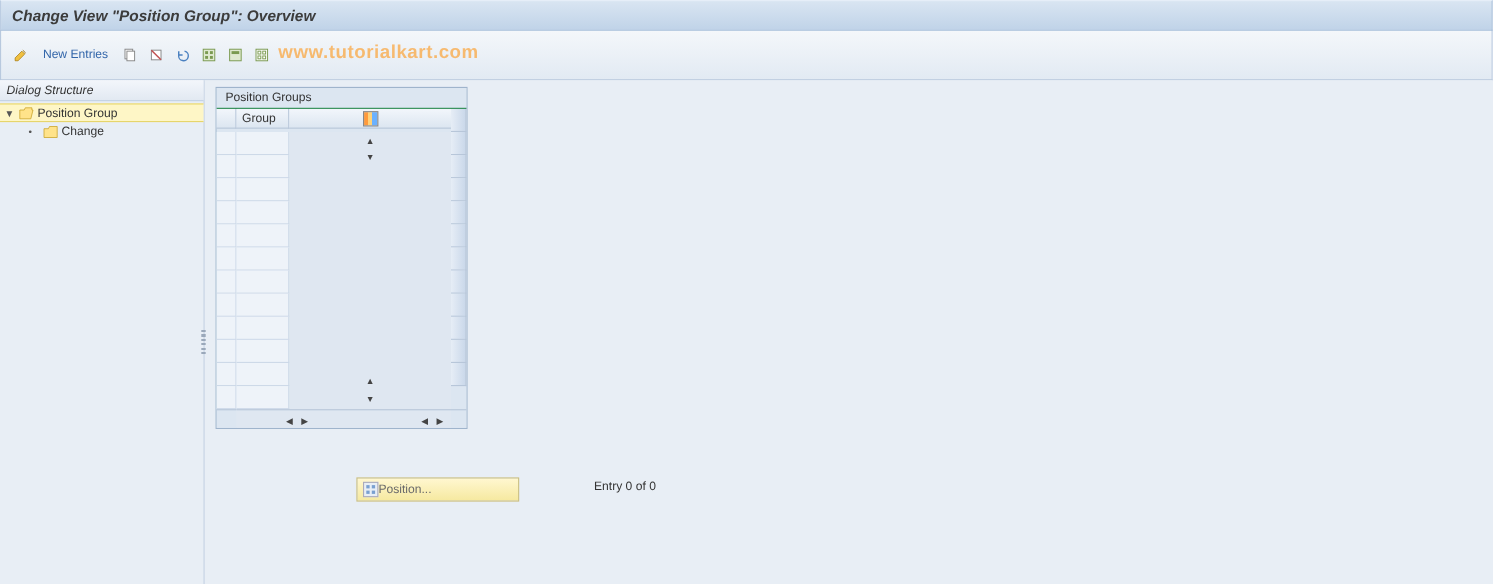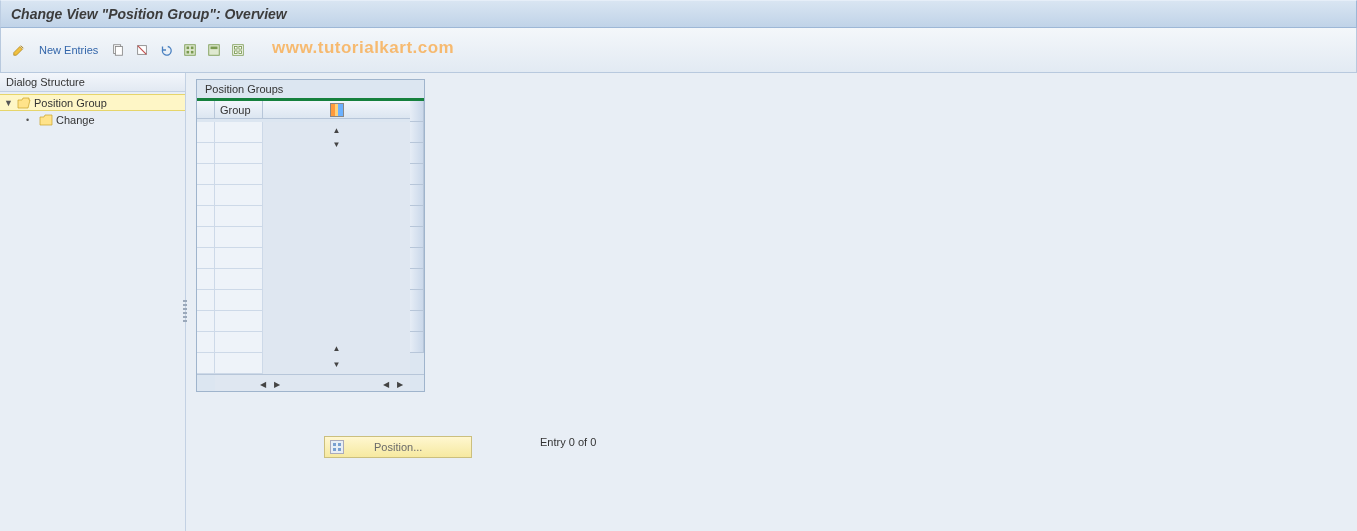--- a/index.html
+++ b/index.html
@@ -37,35 +37,36 @@
       display: inline-flex; align-items: center; justify-content: center;
       background: transparent; border: none; border-radius: 2px;
     }
     .toolbar .tb-link {
       color: #3366aa; font-size: 11px; padding: 0 6px; height: 20px;
       display: inline-flex; align-items: center;
       border-radius: 2px;
     }
 
     .watermark {
-      position: absolute; left: 272px; top: 38px;
+      position: absolute; left: 253px; top: 38px;
       color: rgba(255,140,0,0.55); font-weight: bold;
       font-size: 17px;
       letter-spacing: 0.5px;
       pointer-events: none;
     }
 
     
     .workarea { display: flex; height: calc(531px - 56px); }
     .sidebar { width: 186px; border-right: 1px solid #c3d1e3; background: #e8eef5; position: relative; }
     .sidebar-header {
       background: linear-gradient(to bottom, #f3f6fb, #e2e9f2);
       border-bottom: 1px solid #c3d1e3;
       padding: 3px 6px;
       font-size: 11px;
+      font-style: italic;
     }
     .tree { padding: 2px 0; }
     .tree-row {
       display: flex; align-items: center; gap: 3px;
       height: 17px; padding: 0 4px;
       font-size: 11px;
     }
     .tree-row.selected { background: #fef6c6; border: 1px solid #e6d56b; border-left: 0; border-right: 0; }
     .tree-row.child { padding-left: 26px; }
     .tree-caret { width: 10px; display: inline-block; font-size: 9px; color: #555; }
@@ -85,21 +86,21 @@
       background: #dce6f1;
     }
     .panel-title {
       padding: 3px 8px;
       font-size: 11px;
       background: #dce6f1;
     }
     .grid-area {
       display: grid;
       grid-template-columns: 18px 48px 1fr 14px;
-      border-top: 3px solid #15803d;
+      border-top: 1px solid #15803d;
       background: #dce6f1;
     }
     .col-head {
       background: linear-gradient(to bottom, #f2f6fb, #dce6f1);
       border-right: 1px solid #b7c6d9;
       border-bottom: 1px solid #b7c6d9;
       padding: 2px 5px;
       height: 18px;
       font-size: 11px;
       display: flex; align-items: center;
@@ -151,21 +152,20 @@
 
     
     .position-btn {
       margin-top: 44px; margin-left: 128px;
       width: 148px; height: 22px;
       background: linear-gradient(to bottom, #fff7d0, #f6e9a0);
       border: 1px solid #cbbf7e;
       display: flex; align-items: center;
       font-size: 11px; color: #6a6a6a;
       padding-left: 5px;
-      gap: 30px;
     }
     .pos-icon { width: 14px; height: 14px; background: #e8eef5; border: 1px solid #aab; display: inline-block; position: relative; }
     .pos-icon::before { content: ""; position: absolute; left:2px; top:2px; width:3px; height:3px; background:#7aa0d0; box-shadow: 5px 0 #7aa0d0, 0 5px #7aa0d0, 5px 5px #7aa0d0; }
 
     .entry-text { position: absolute; left: 540px; top: 436px; font-size: 11px; }
 
     
     .ico-pencil { width:14px; height:14px; }
     .ico-copy { width:14px; height:14px; }
     .ico-generic { width:14px; height:14px; }

